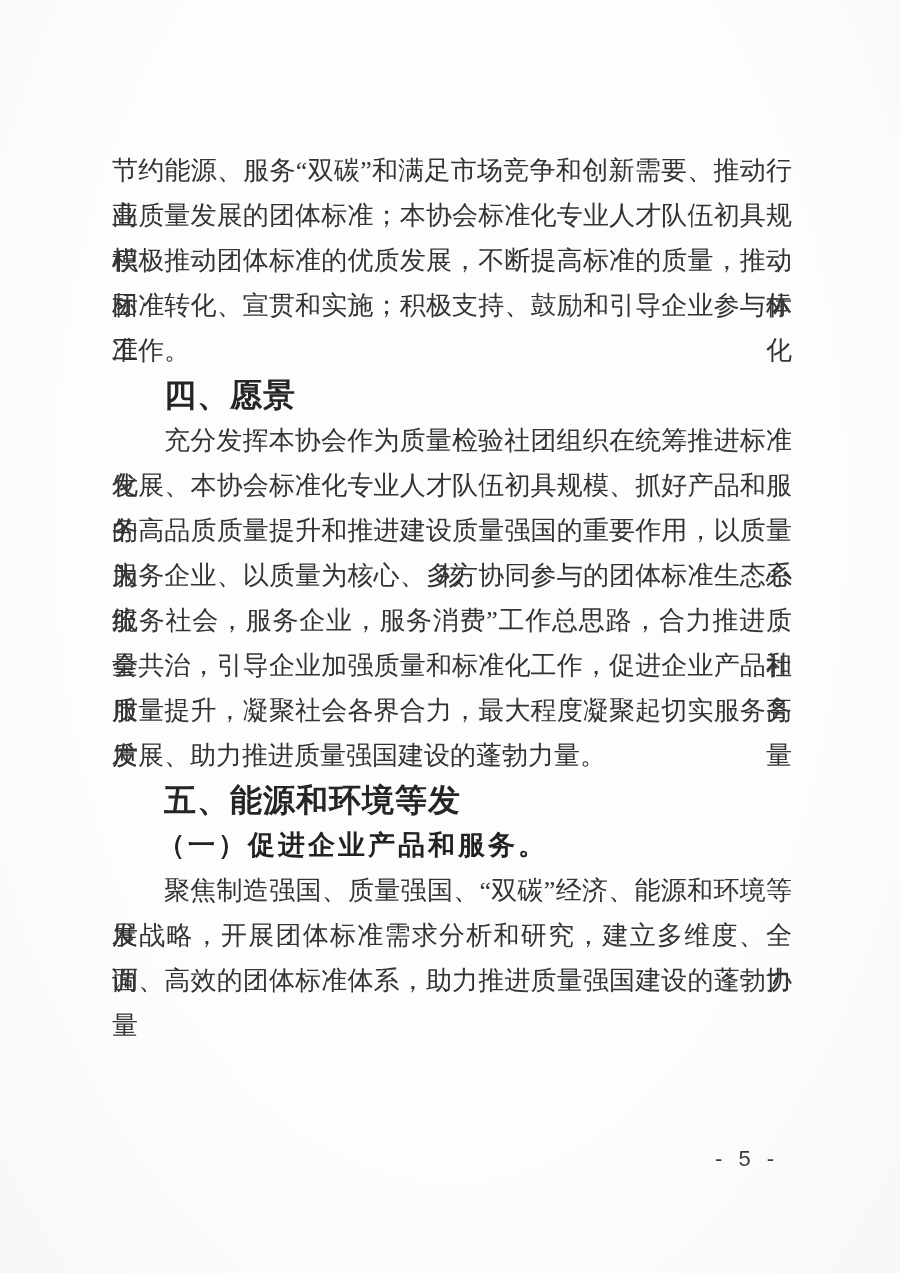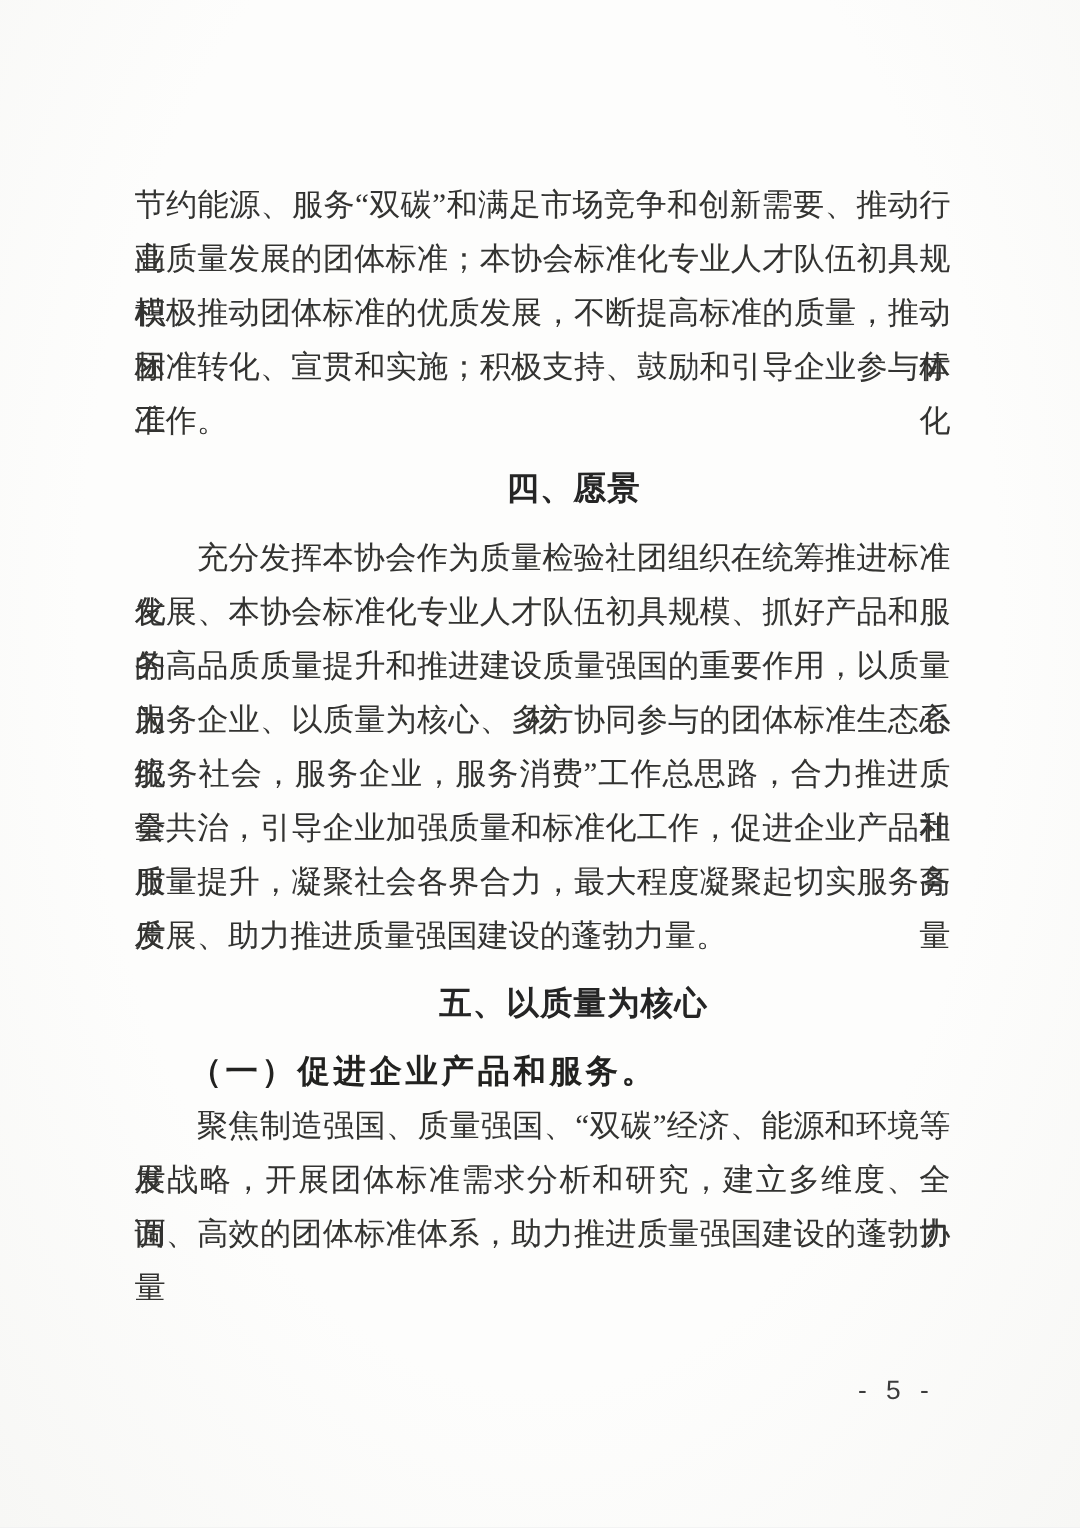--- a/index.html
+++ b/index.html
@@ -39,28 +39,27 @@
     text-indent: 52px;
     font-family: Liberation Serif, serif;
   }
   .para {
     margin: 0;
     padding: 0;
   }
   .h1 {
     height: 45px;
     line-height: 45px;
-    margin: 12px;
+    margin: 0;
     padding-left: 52px;
     font-family: "Liberation Sans", "DejaVu Sans", sans-serif;
-    font-size: 27px;
+    font-size: 32px;
     font-weight: 700;
     color: #252525;
     letter-spacing: 1px;
-    text-align: center;
   }
   .h2 {
     height: 45px;
     line-height: 45px;
     margin: 0;
     padding-left: 46px;
     font-family: "Liberation Serif", "DejaVu Serif", serif;
     font-size: 27px;
     font-weight: 700;
     color: #222220;
@@ -98,21 +97,21 @@
       <div class="line just ind">充分发挥本协会作为质量检验社团组织在统筹推进标准化</div>
       <div class="line just">发展、本协会标准化专业人才队伍初具规模、抓好产品和服务</div>
       <div class="line just">的高品质质量提升和推进建设质量强国的重要作用，以质量为核心</div>
       <div class="line just">服务企业、以质量为核心、多方协同参与的团体标准生态系统，</div>
       <div class="line just">服务社会，服务企业，服务消费”工作总思路，合力推进质量社</div>
       <div class="line just">会共治，引导企业加强质量和标准化工作，促进企业产品和服务</div>
       <div class="line just">质量提升，凝聚社会各界合力，最大程度凝聚起切实服务高质量</div>
       <div class="line">发展、助力推进质量强国建设的蓬勃力量。</div>
     </div>
 
-    <h2 class="h1">五、以质量为核心</h2>
+    <h2 class="h1">五、能源和环境等发</h2>
 
     <h3 class="h2">（一）促进企业产品和服务。</h3>
 
     <div class="para">
       <div class="line just ind">聚焦制造强国、质量强国、“双碳”经济、能源和环境等发</div>
       <div class="line just">展战略，开展团体标准需求分析和研究，建立多维度、全面、协</div>
       <div class="line just">调、高效的团体标准体系，助力推进质量强国建设的蓬勃力量</div>
     </div>
 
   </main>

